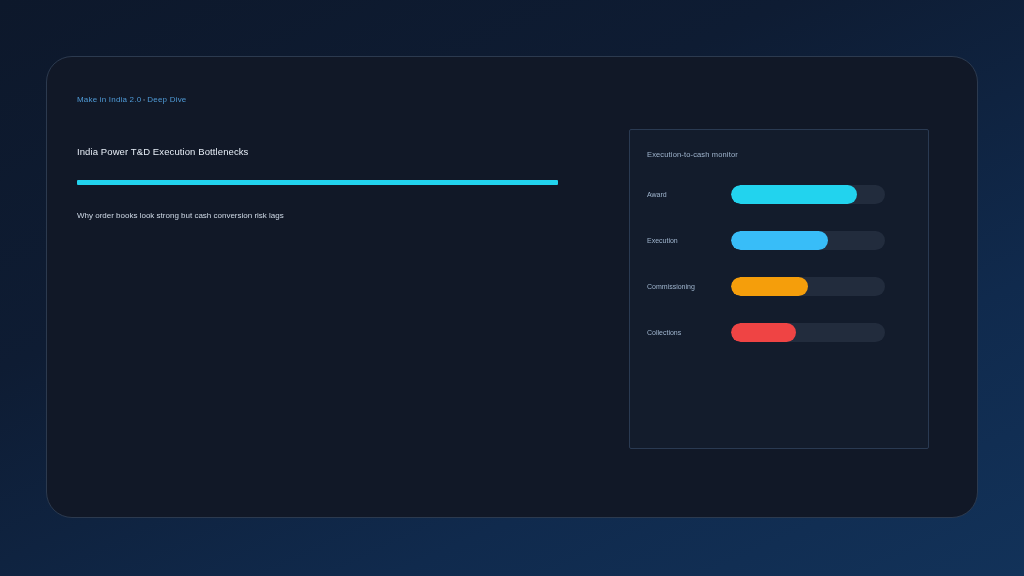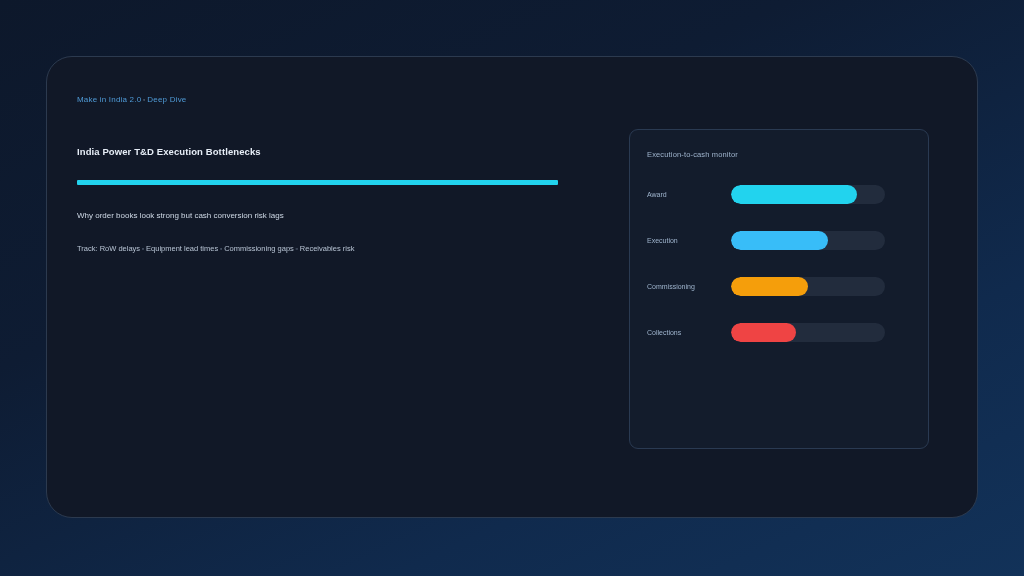--- a/index.html
+++ b/index.html
@@ -51,21 +51,21 @@
     letter-spacing: 0.2px;
     color: #4f9ad6;
     white-space: nowrap;
   }
 
   .slide-title {
     position: absolute;
     left: 30px;
     top: 89px;
     font-size: 9.5px;
-    font-weight: 700;
+    font-weight: 400;
     letter-spacing: 0.1px;
     color: #e6edf6;
     white-space: nowrap;
   }
 
   .accent-rule {
     position: absolute;
     left: 30px;
     top: 123px;
     width: 481px;
@@ -107,21 +107,21 @@
     position: absolute;
     left: 582px;
     top: 72px;
     width: 300px;
     height: 320px;
     box-sizing: border-box;
     background: #131c2c;
     border: 1px solid #2b3purple;
     border: 1px solid #2a3purple;
     border: 1px solid #2a3a52;
-    border-radius: 9px;
+    border-radius: 2px;
   }
 
   .panel-title {
     position: absolute;
     left: 17px;
     top: 20px;
     font-size: 7.5px;
     color: #9fb4cd;
     letter-spacing: 0.15px;
     white-space: nowrap;
@@ -173,21 +173,20 @@
   <div id="slide-card">
 
     <div class="eyebrow"><span>Make in India 2.0</span><span class="sep"></span><span>Deep Dive</span></div>
 
     <div class="slide-title">India Power T&amp;D Execution Bottlenecks</div>
 
     <div class="accent-rule"></div>
 
     <div class="subhead">Why order books look strong but cash conversion risk lags</div>
 
-    <div class="trackline"><span>Track: RoW delays</span><span class="sep"></span><span>Equipment lead times</span><span class="sep"></span><span>Commissioning gaps</span><span class="sep"></span><span>Receivables risk</span></div>
 
     <div id="monitor-panel">
 
       <div class="panel-title">Execution-to-cash monitor</div>
 
       <div class="metric-rows">
 
         <div class="metric-row">
           <div class="metric-label">Award</div>
           <div class="metric-track">

